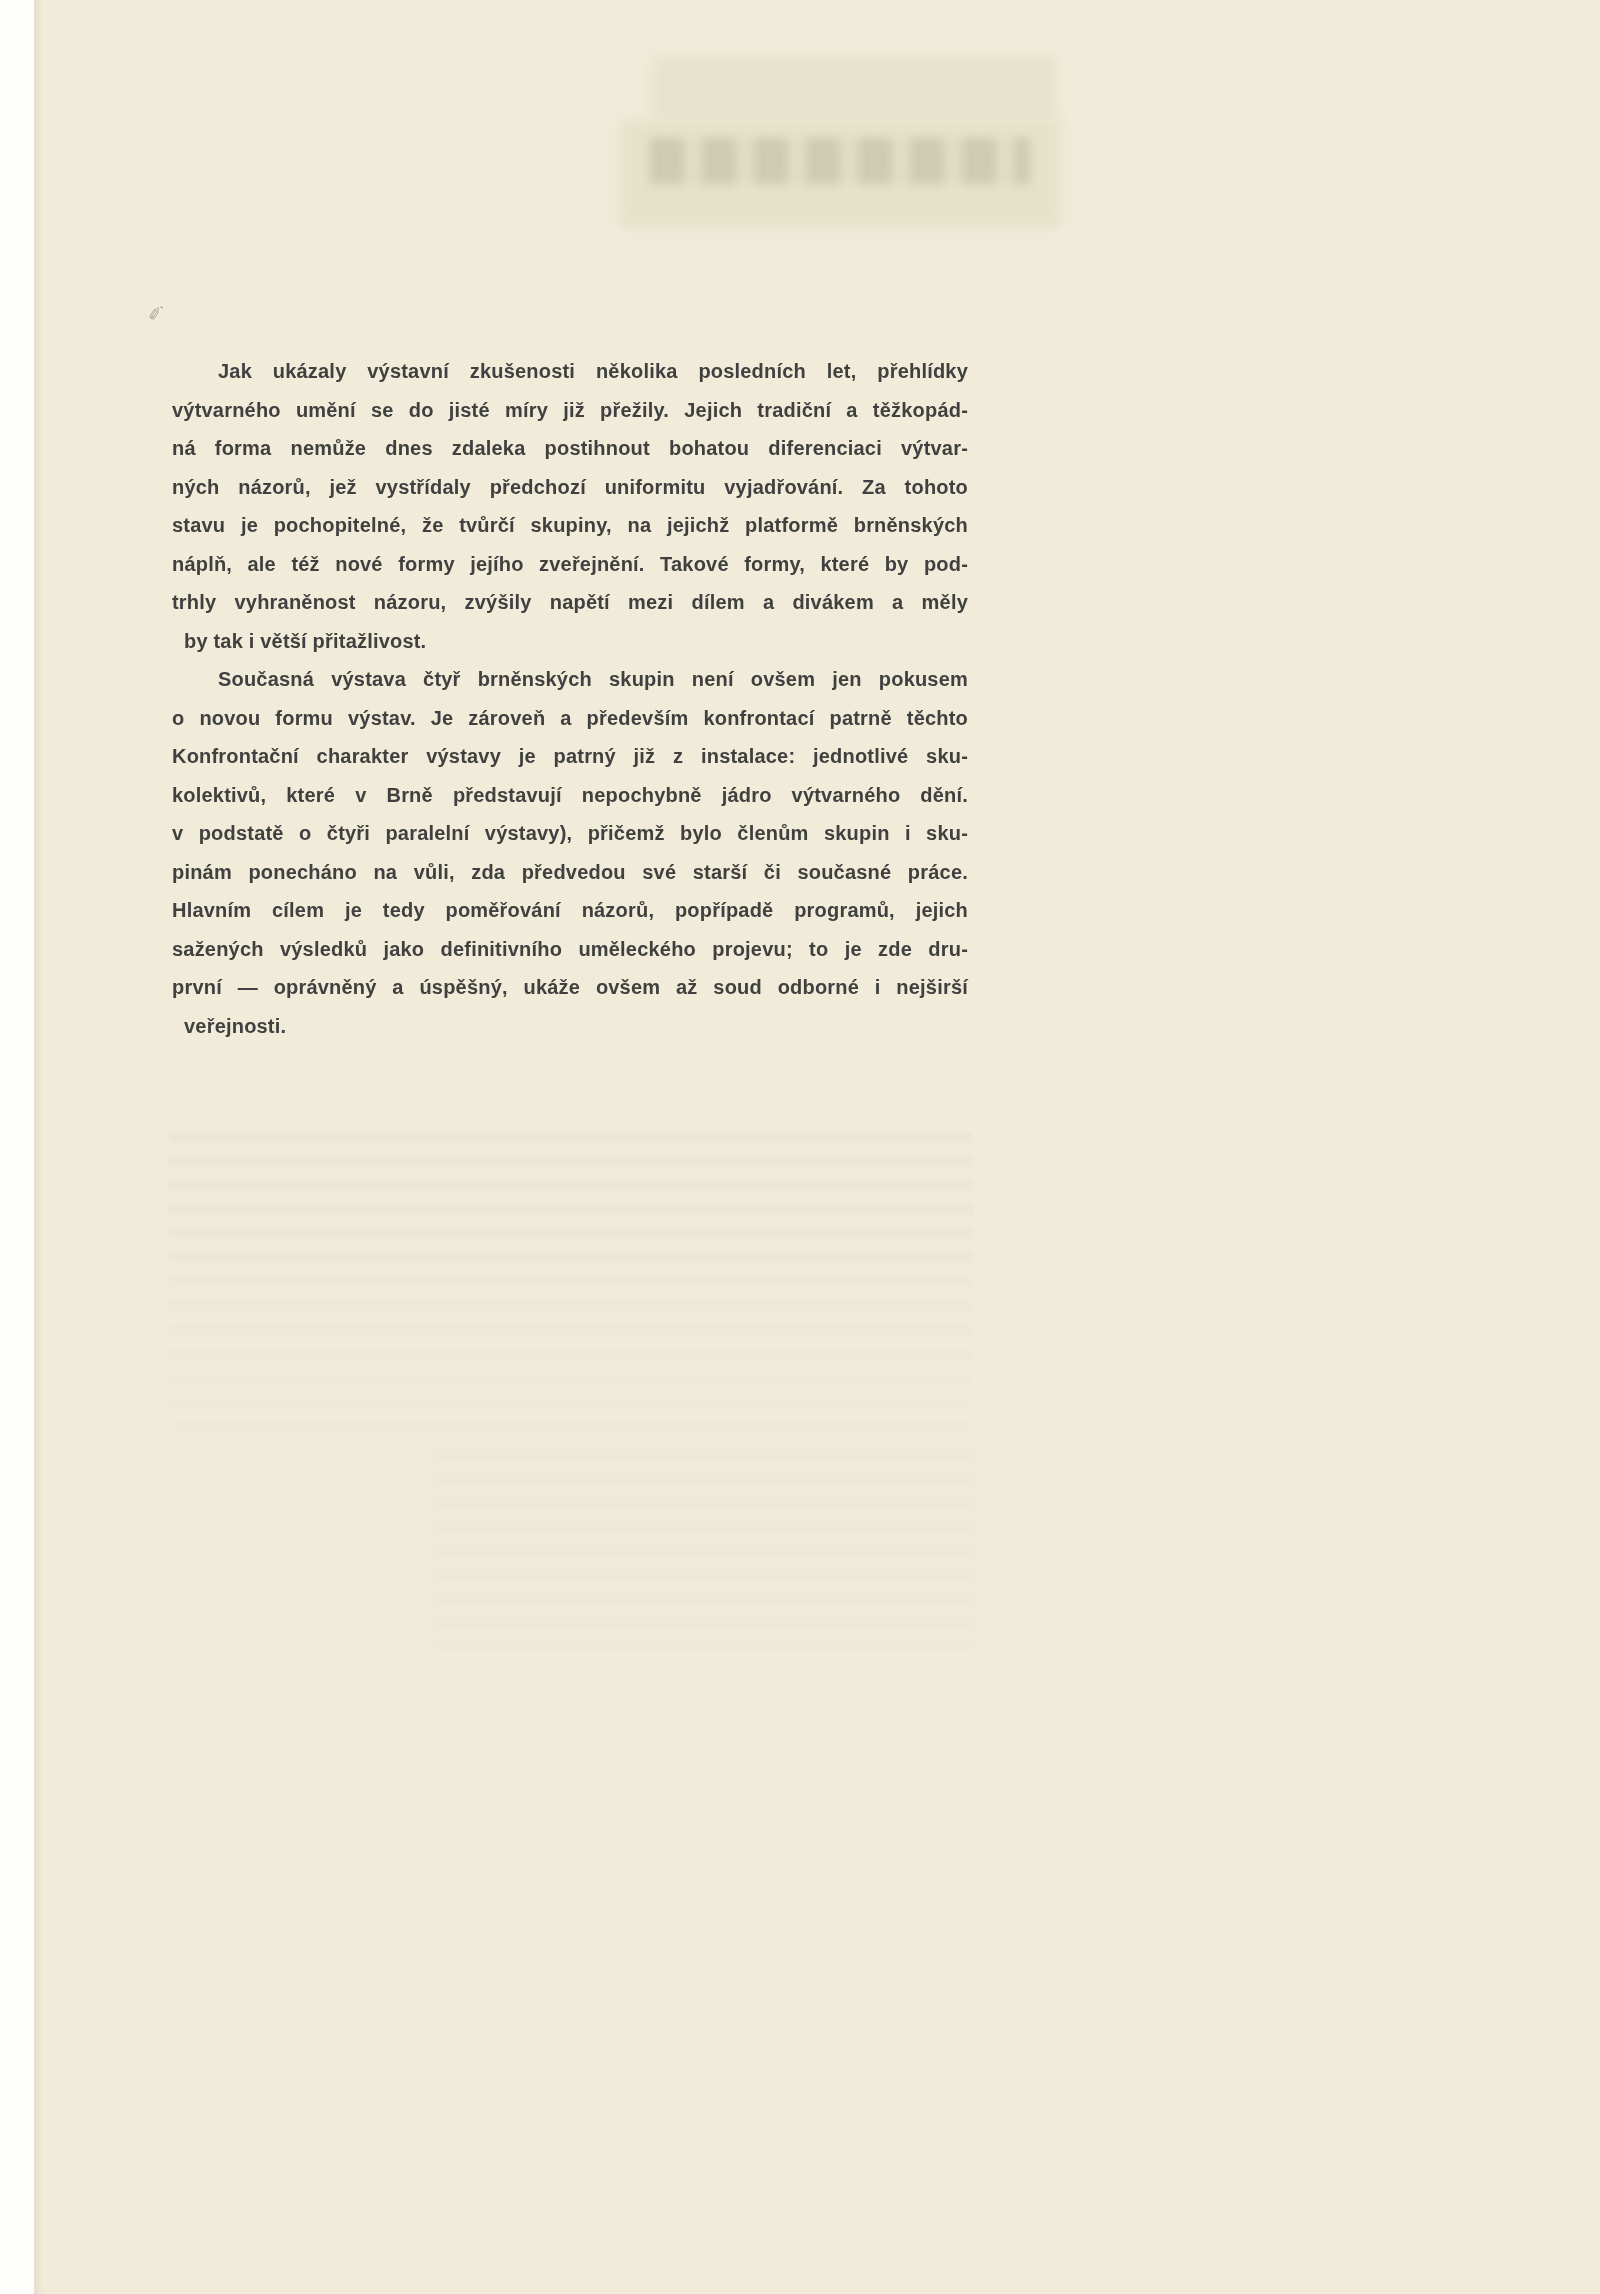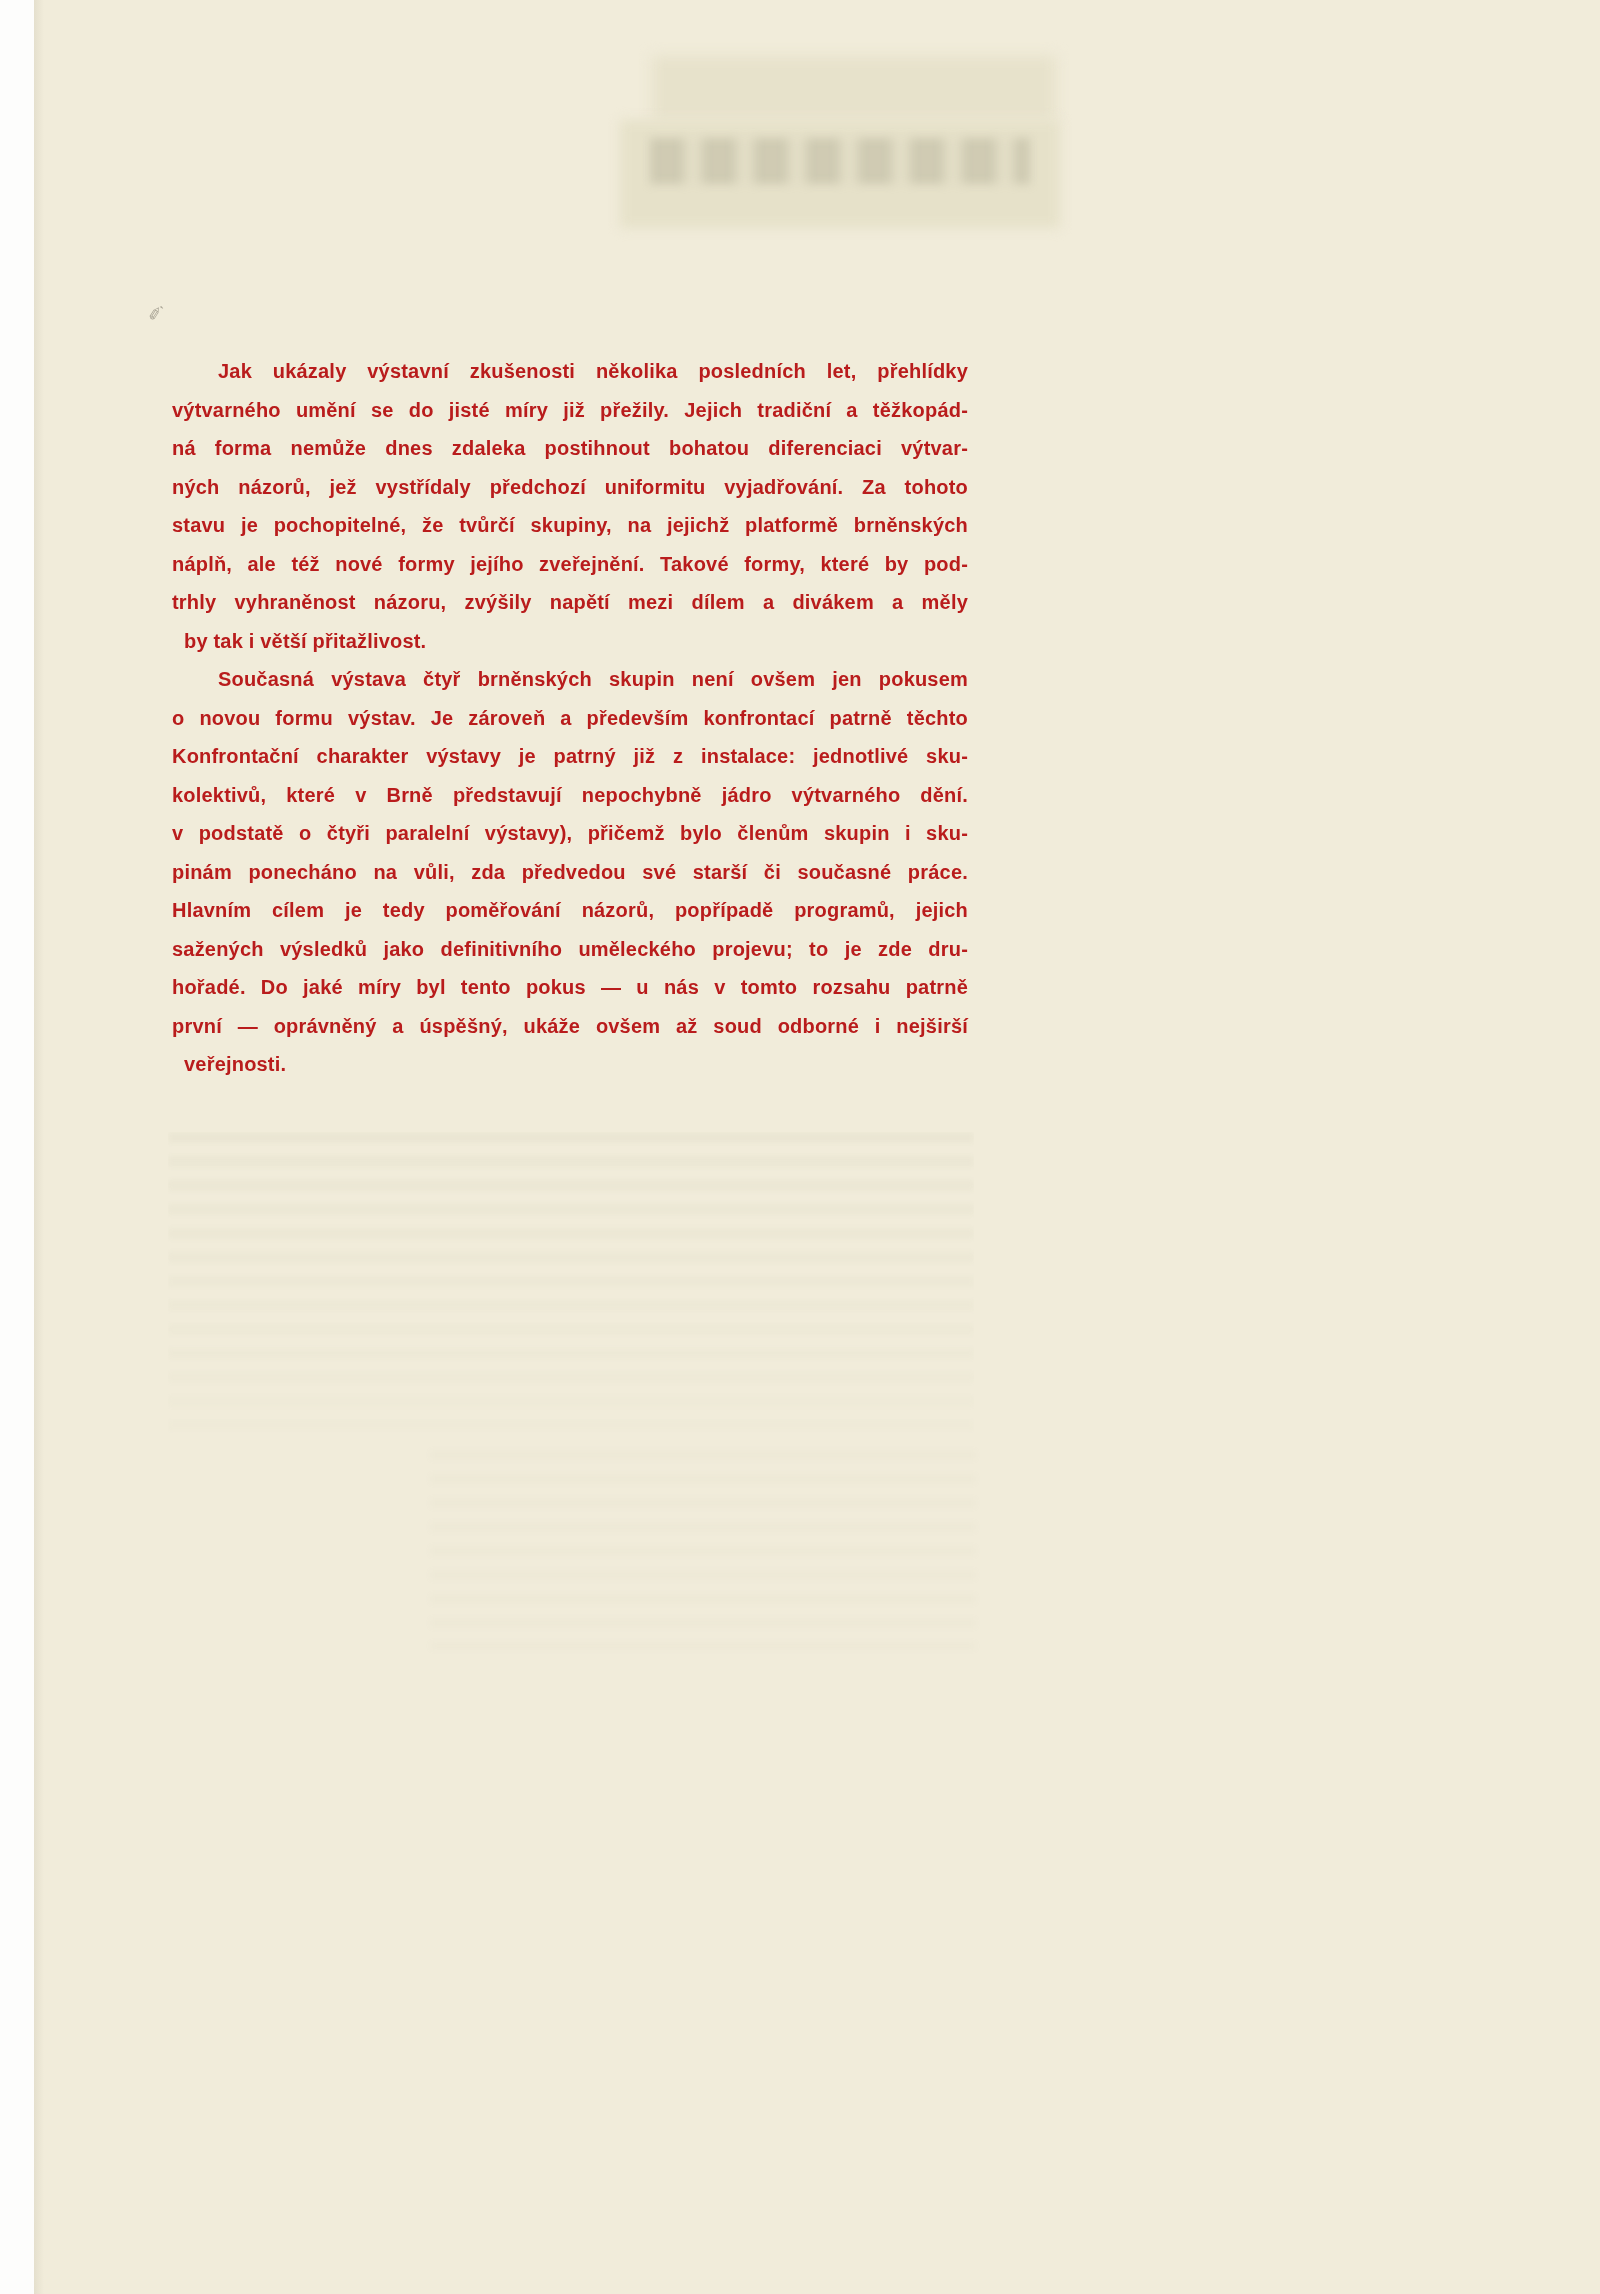--- a/index.html
+++ b/index.html
@@ -89,21 +89,21 @@
     color: #8f8a7c;
     opacity: 0.75;
     transform: rotate(-12deg);
     letter-spacing: -2px;
   }
   
   .text-block {
     position: absolute;
     left: 172px; top: 352px;
     width: 796px;
-    color: #b91c1c;
+    color: #404040;
     font-size: 20px;
     font-weight: bold;
     line-height: 38.5px;
     letter-spacing: 0.2px;
   }
   .text-block .line {
     text-align: justify;
     text-align-last: justify;
     white-space: normal;
   }
@@ -143,18 +143,17 @@
       <div class="line">trhly vyhraněnost názoru, zvýšily napětí mezi dílem a divákem a měly</div>
       <div class="line last">by tak i větší přitažlivost.</div>
       <div class="line indent">Současná výstava čtyř brněnských skupin není ovšem jen pokusem</div>
       <div class="line">o novou formu výstav. Je zároveň a především konfrontací patrně těchto</div>
       <div class="line">Konfrontační charakter výstavy je patrný již z instalace: jednotlivé sku-</div>
       <div class="line">kolektivů, které v Brně představují nepochybně jádro výtvarného dění.</div>
       <div class="line">v podstatě o čtyři paralelní výstavy), přičemž bylo členům skupin i sku-</div>
       <div class="line">pinám ponecháno na vůli, zda předvedou své starší či současné práce.</div>
       <div class="line">Hlavním cílem je tedy poměřování názorů, popřípadě programů, jejich</div>
       <div class="line">sažených výsledků jako definitivního uměleckého projevu; to je zde dru-</div>
-      <div class="line">hořadé. Do jaké míry byl tento pokus — u nás v tomto rozsahu patrně</div>
       <div class="line">první — oprávněný a úspěšný, ukáže ovšem až soud odborné i nejširší</div>
       <div class="line last">veřejnosti.</div>
     </div>
 
 </div>
 
 </body></html>

